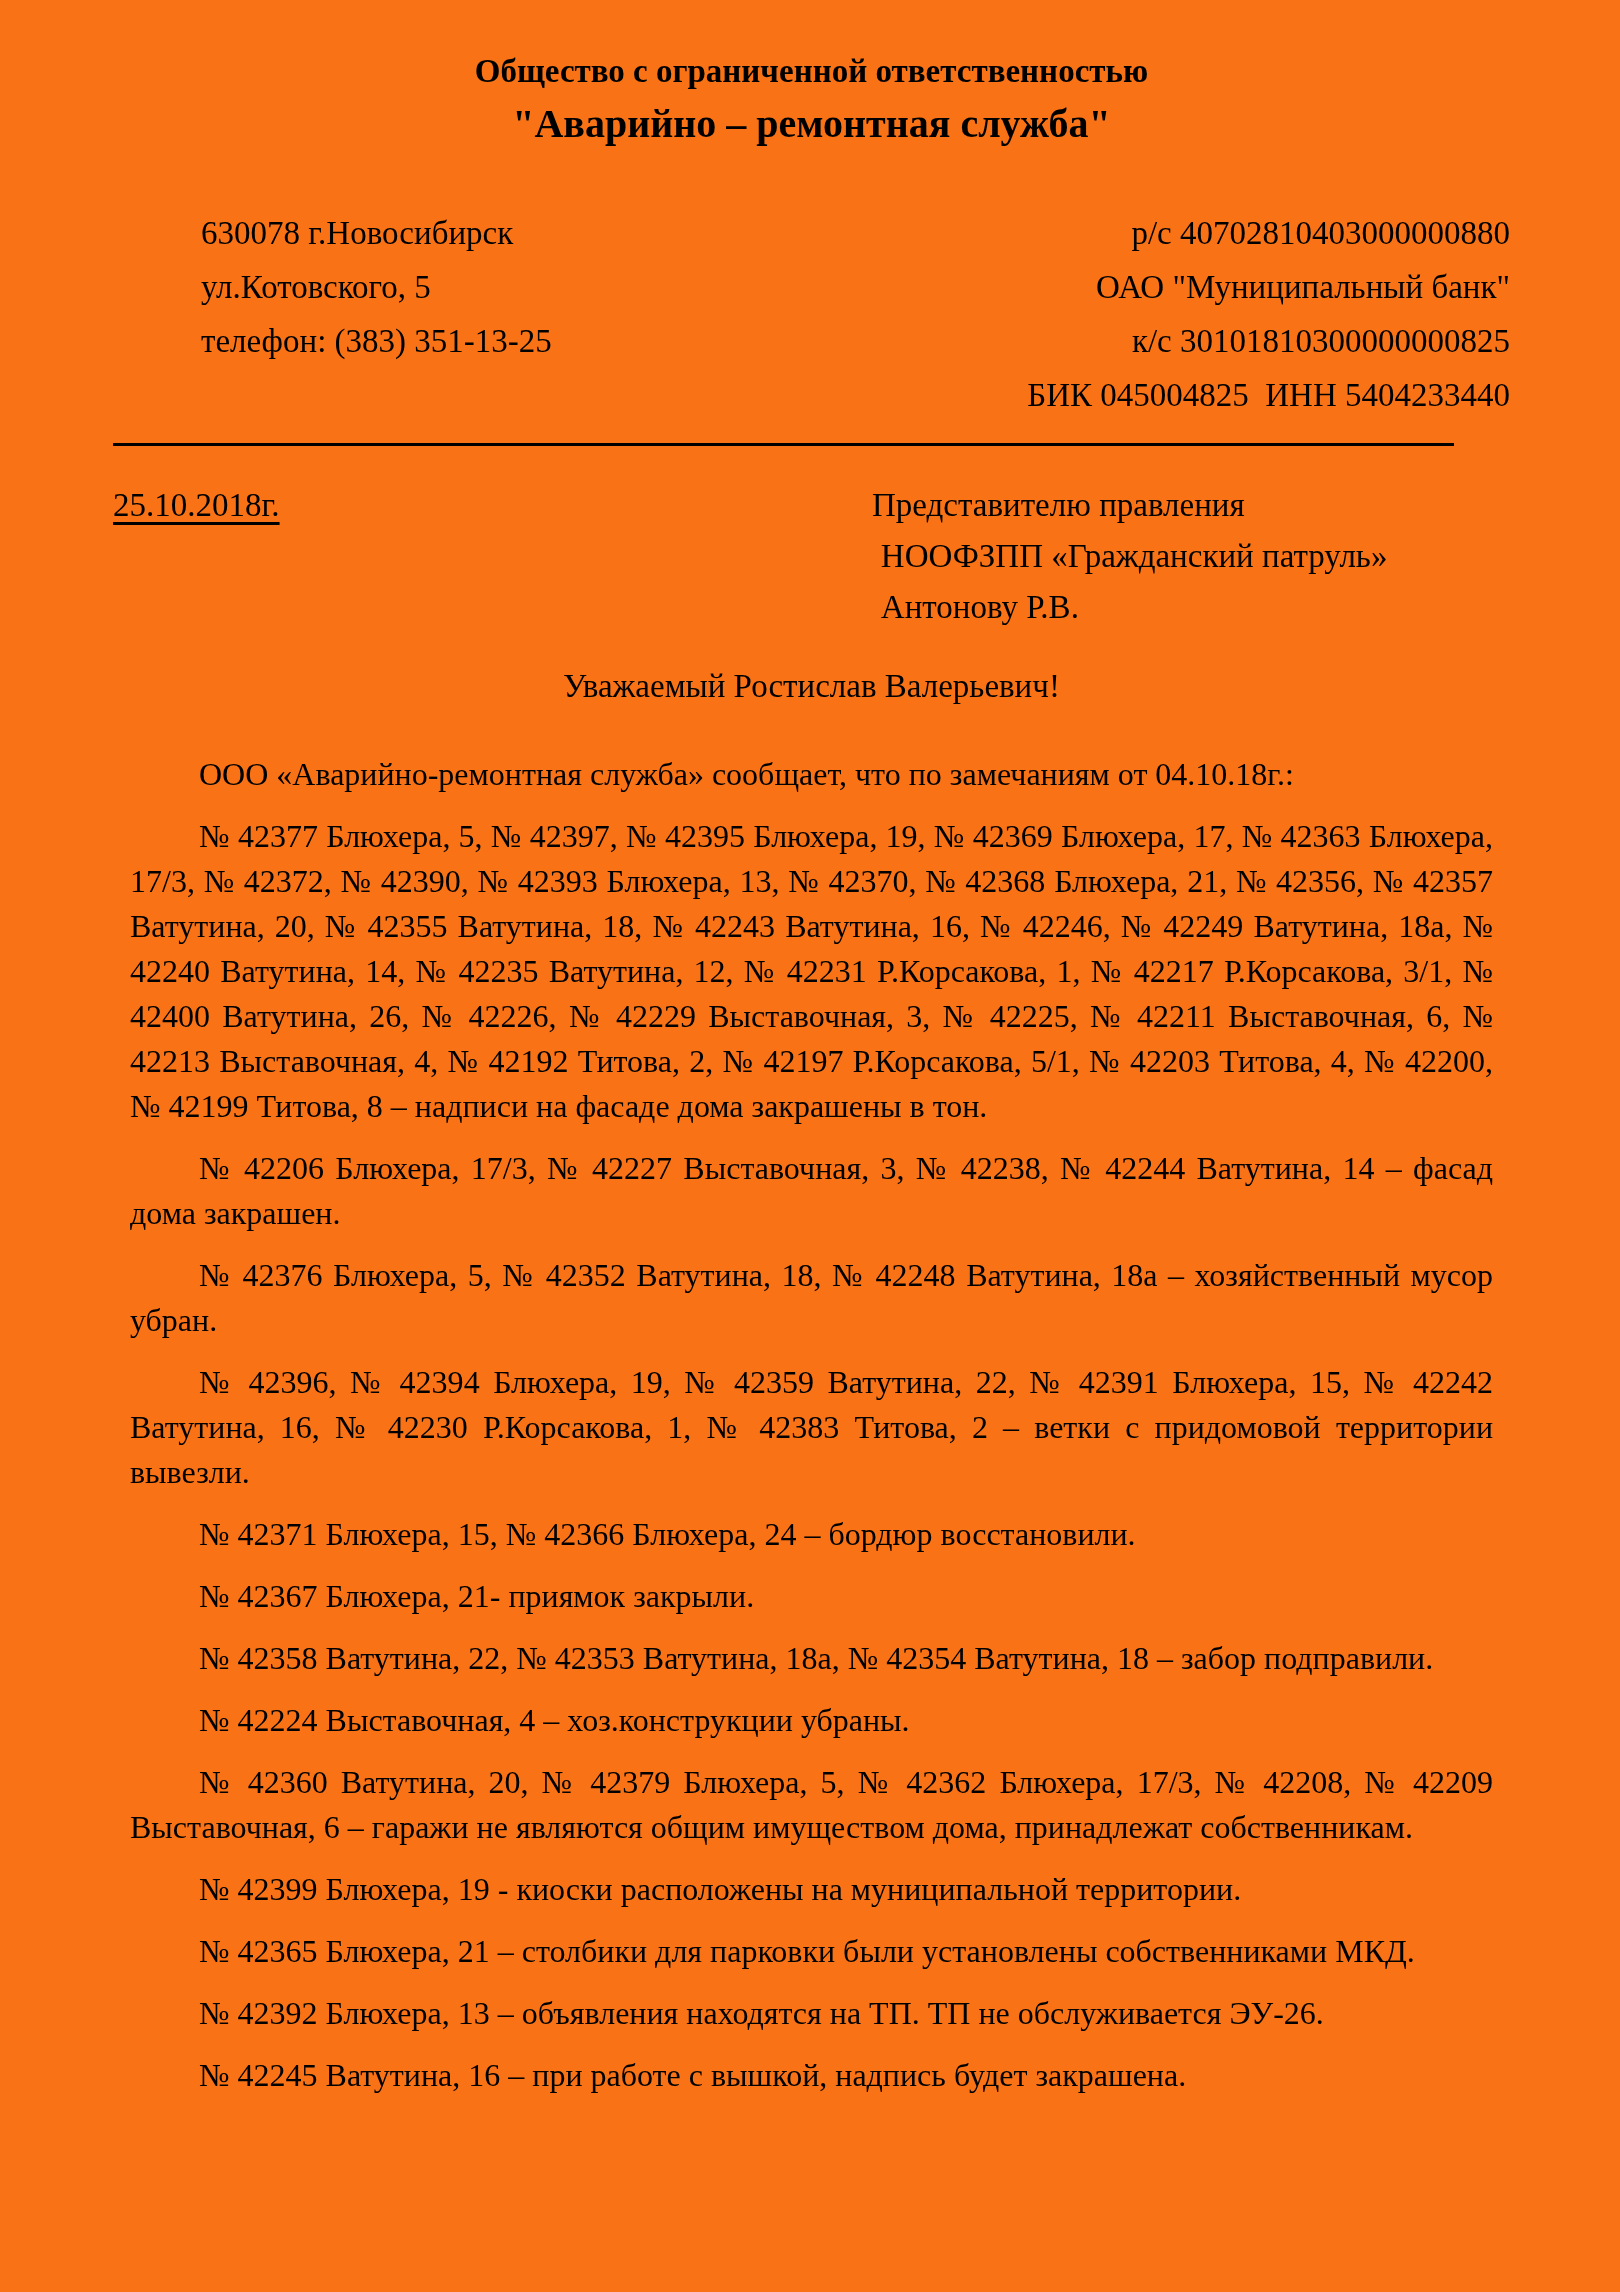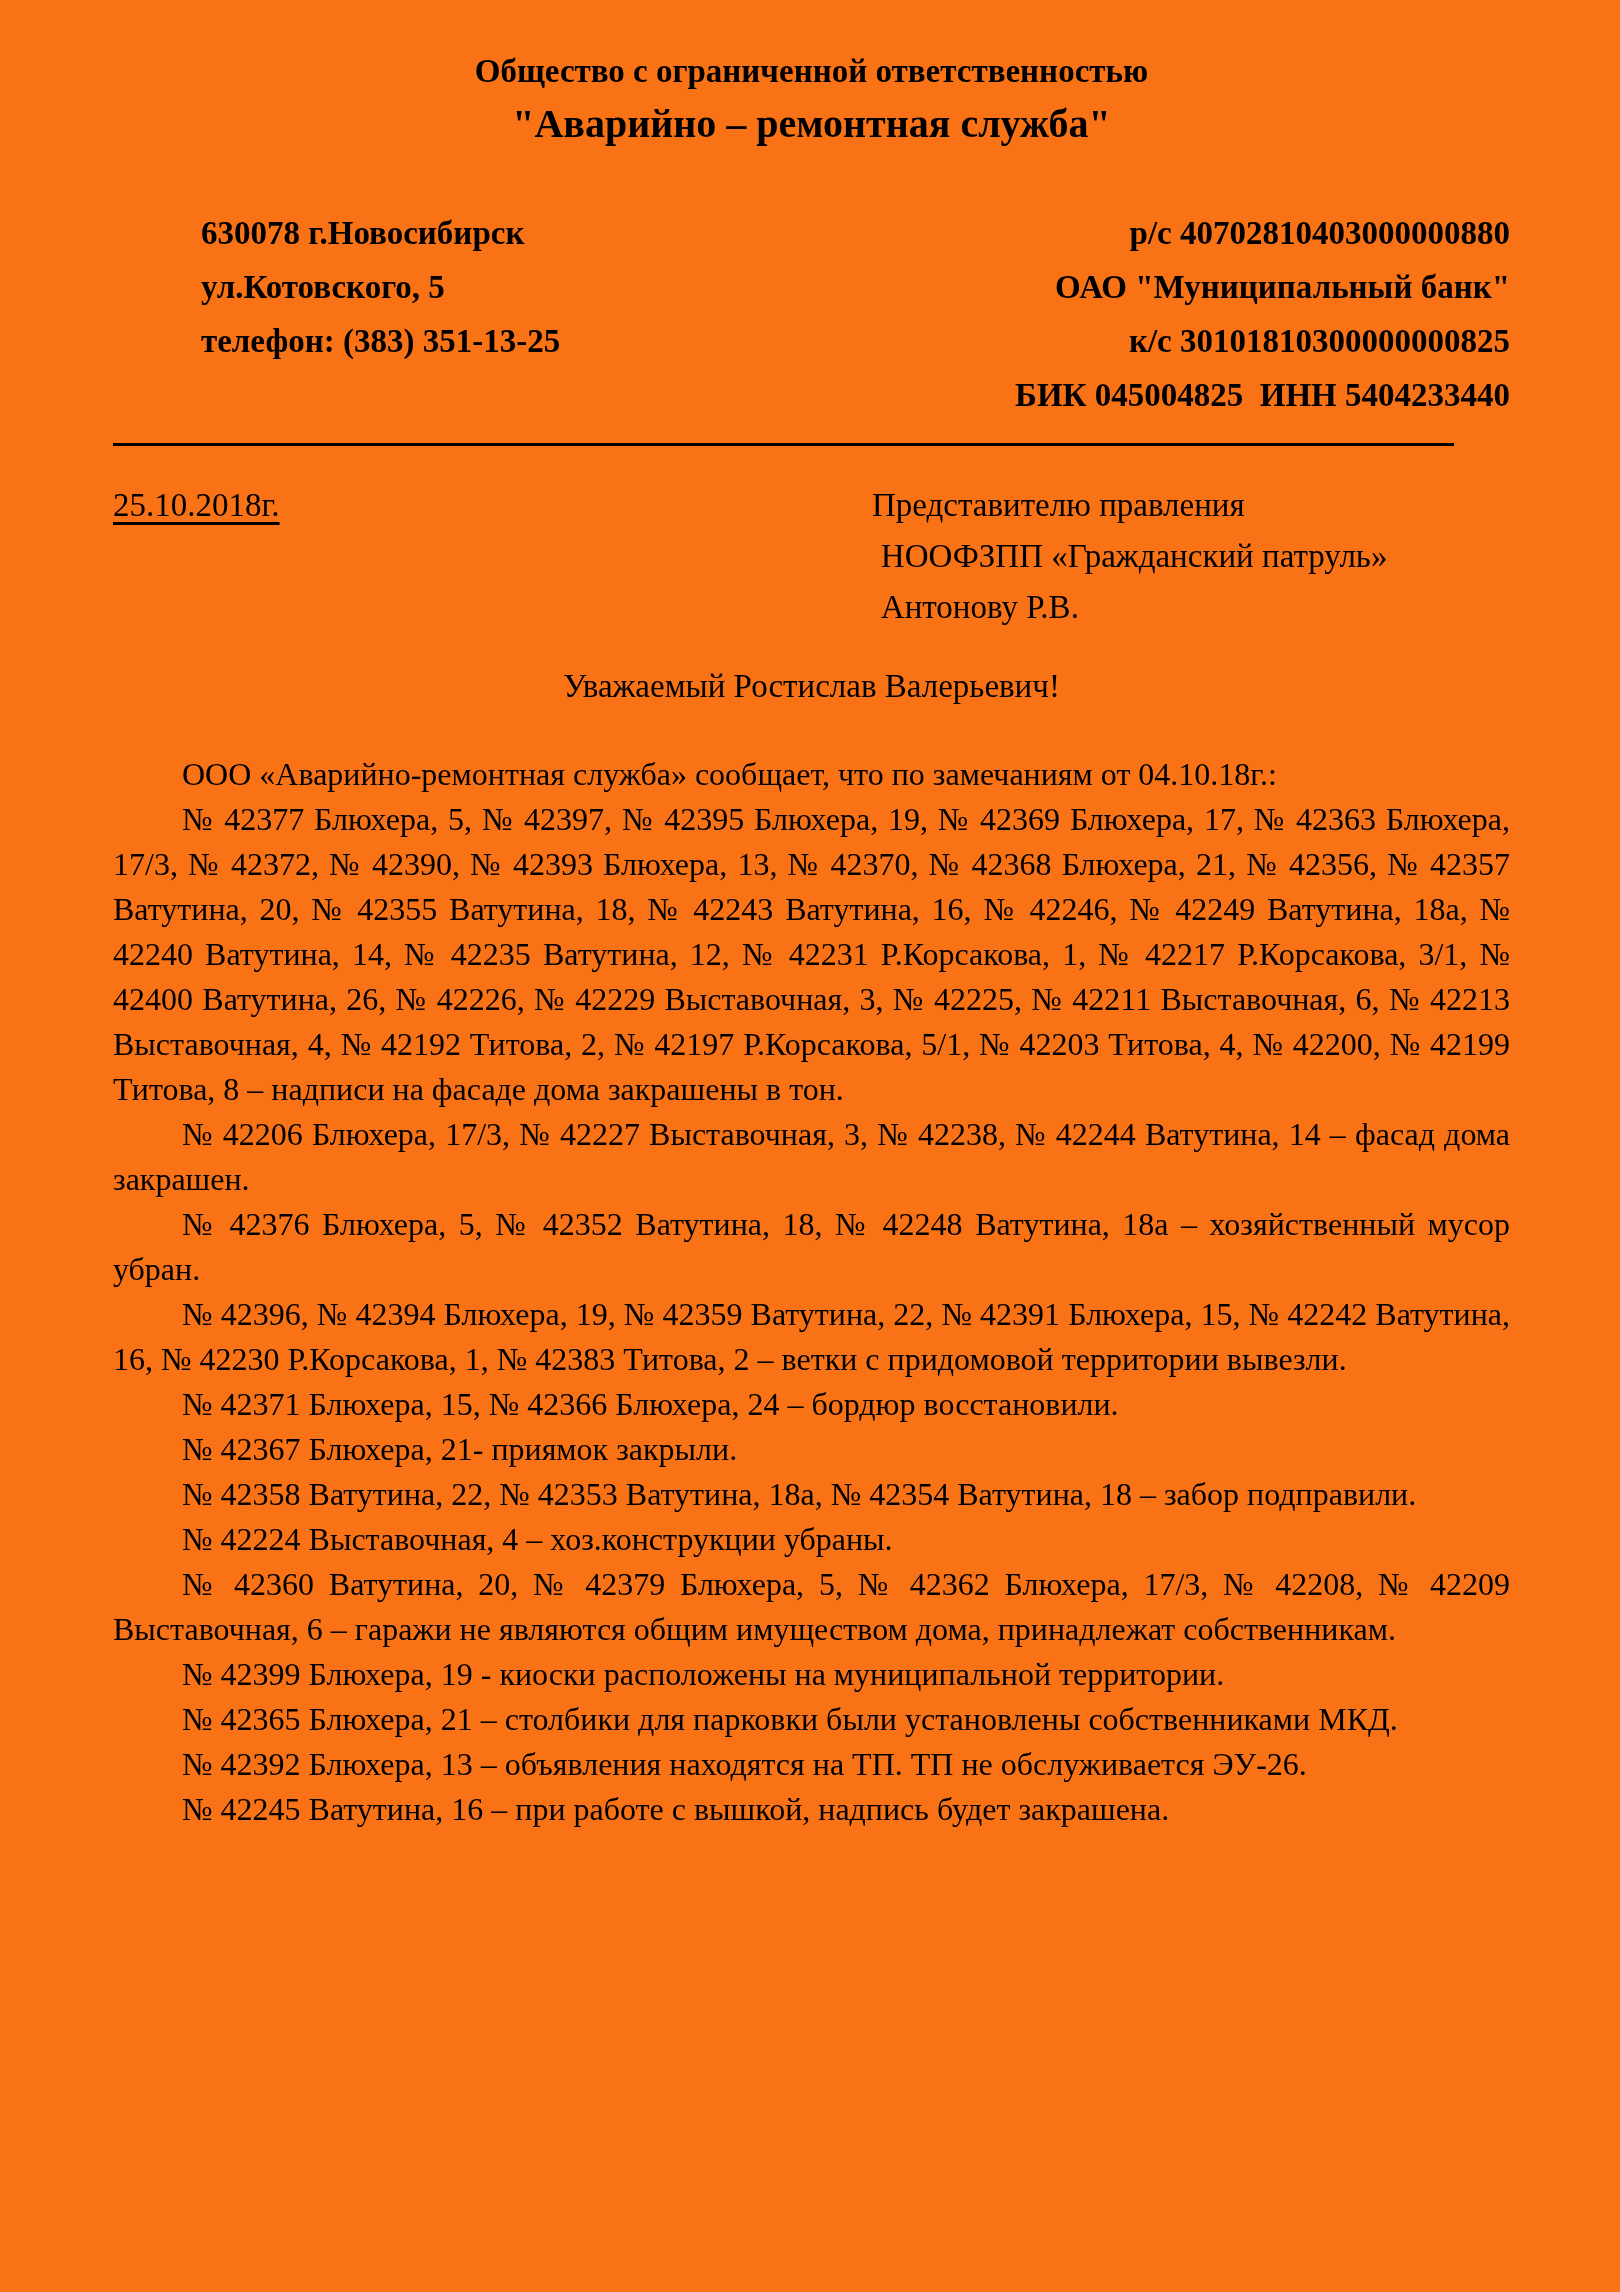--- a/index.html
+++ b/index.html
@@ -29,21 +29,21 @@
     text-align: center;
     font-weight: bold;
     font-size: 40px;
     line-height: 51px;
     margin-top: 5.9px;
   }
   .lh-columns {
     display: flex;
     justify-content: space-between;
     margin-top: 57px;
-    font-weight: bold;
+    font-weight: normal;
     font-size: 33px;
     line-height: 54px;
   }
   .addr-col { padding-left: 88px; }
   .bank-col { text-align: right; }
   .prewrap { white-space: pre-wrap; }
   .rule {
     border: none;
     border-top: 3.9px solid #000;
     margin: 21.6px 0 0 0;
@@ -74,21 +74,21 @@
     font-size: 33px;
     margin-top: 26px;
   }
   .letter-body {
     margin-top: 47px;
     font-size: 32px;
     line-height: 45px;
     text-align: justify;
   }
   .letter-body p {
-    margin: 0;
+    margin: 17px;
     text-indent: 69px;
   }
 </style>
 </head>
 <body>
 
 <div class="page">
 
   <header>
     <div class="org-type">Общество с ограниченной ответственностью</div>

